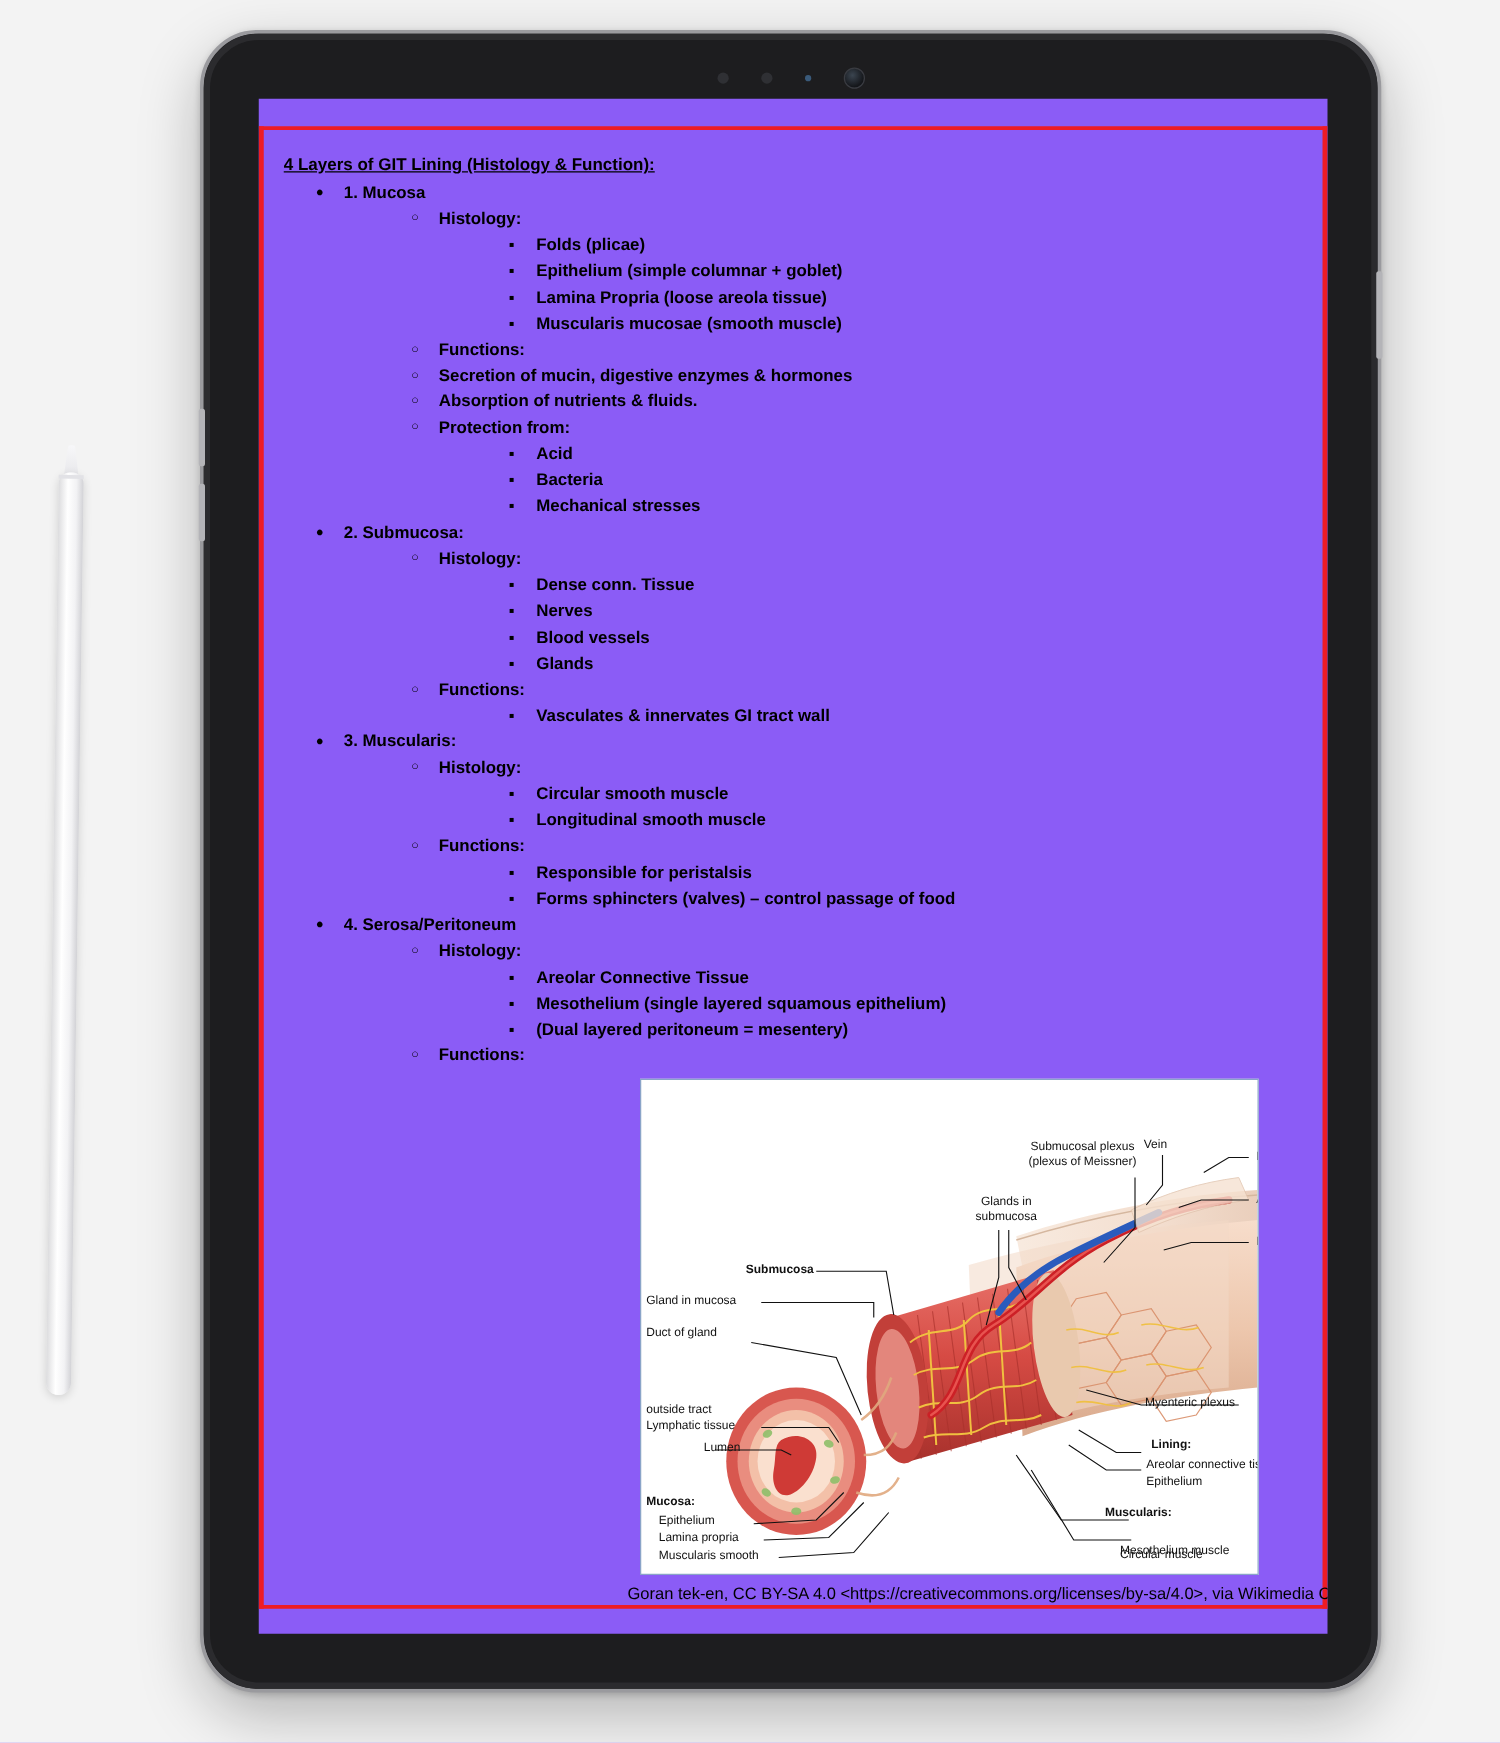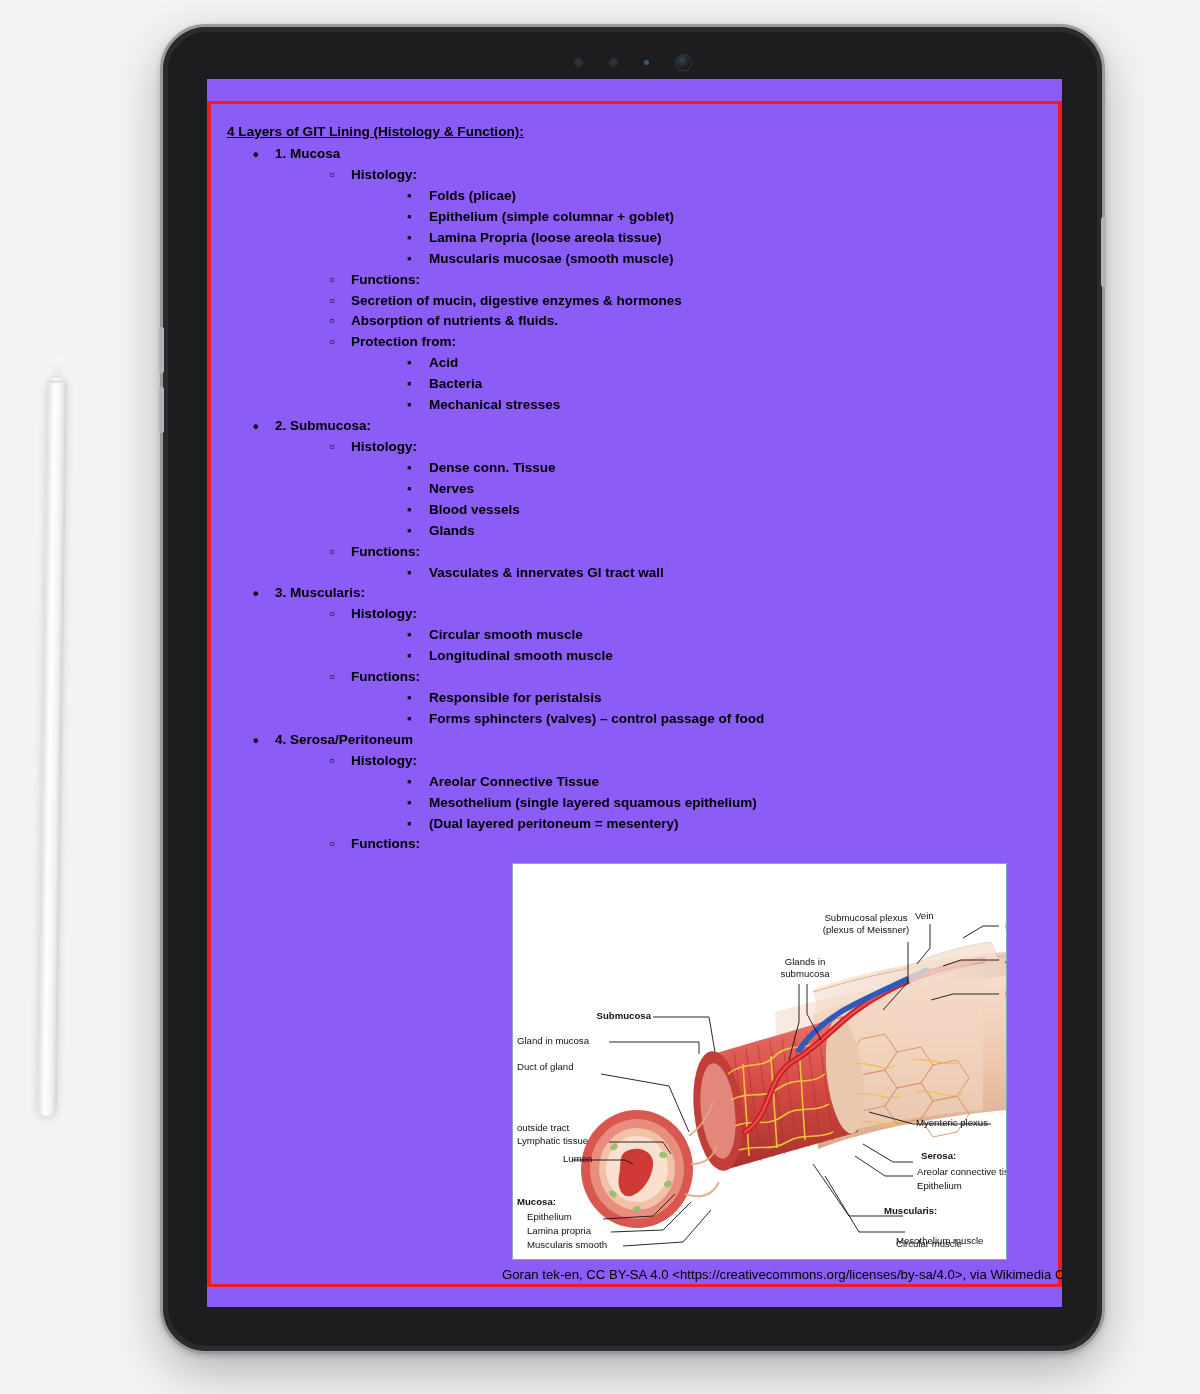--- a/index.html
+++ b/index.html
@@ -498,21 +498,21 @@
             <div class="fig-label" style="left:4px; top:271px;">Lymphatic tissue</div>
             <div class="fig-label" style="left:4px; top:289px;margin-left:46px;">Lumen</div>
 
             <div class="fig-label b" style="left:4px; top:332px;">Mucosa:</div>
             <div class="fig-label" style="left:14px; top:347px;">Epithelium</div>
             <div class="fig-label" style="left:14px; top:361px;">Lamina propria</div>
             <div class="fig-label" style="left:14px; top:375px;">Muscularis smooth</div>
 
             <div class="fig-label" style="left:403px; top:253px;">Myenteric plexus</div>
 
-            <div class="fig-label b" style="left:408px; top:286px;">Serosa:</div>
+            <div class="fig-label b" style="left:408px; top:286px;">Lining:</div>
             <div class="fig-label" style="left:404px; top:302px;">Areolar connective tissue</div>
             <div class="fig-label" style="left:404px; top:316px;">Epithelium</div>
 
             <div class="fig-label b" style="left:371px; top:341px;">Muscularis:</div>
             <div class="fig-label" style="left:383px; top:374px;">Circular muscle</div>
             <div class="fig-label" style="left:383px; top:371px;">Mesothelium muscle</div>
 
           </div>
           <div id="fig-caption">Goran tek-en, CC BY-SA 4.0 &lt;https://creativecommons.org/licenses/by-sa/4.0&gt;, via Wikimedia Commons</div>
         </div>

